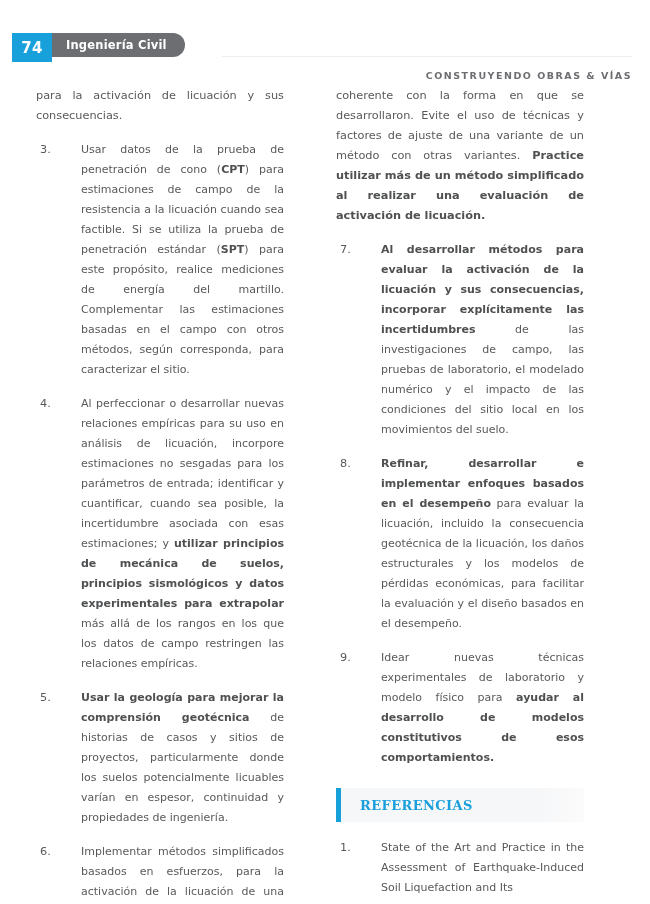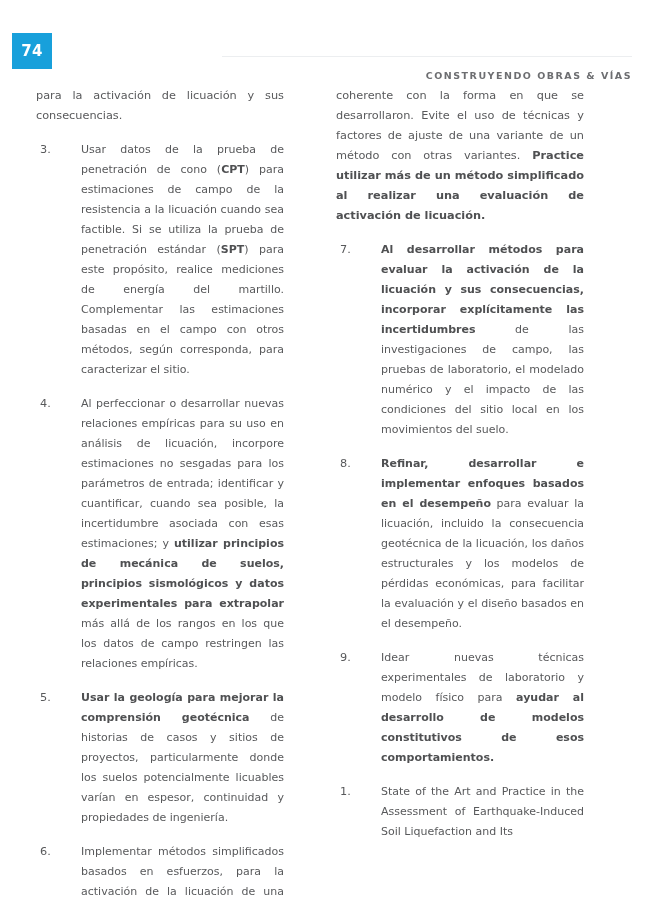--- a/index.html
+++ b/index.html
@@ -22,21 +22,21 @@
     top: 0;
     left: 0;
     width: 650px;
     height: 70px;
   }
   .page-number-box {
     position: absolute;
     left: 12px;
     top: 33px;
     width: 40px;
-    height: 36px;
+    height: 29px;
     background: #18a0db;
     color: #ffffff;
     font-size: 15px;
     font-weight: bold;
     display: flex;
     align-items: center;
     justify-content: center;
     letter-spacing: 0.3px;
   }
   .section-tag {
@@ -145,20 +145,21 @@
     font-weight: bold;
     font-size: 13px;
     letter-spacing: 0.4px;
   }
 </style>
 </head>
 <body>
 
 <div class="page-header">
   <div class="page-number-box">74</div>
+  <div class="section-tag">Ingeniería Civil</div>
   <div class="running-title">CONSTRUYENDO OBRAS &amp; VÍAS</div>
   <div class="header-rule"></div>
 </div>
 
 <div class="columns">
 
   <div class="col col-left">
 
     <p class="para"><span>para la activación de licuación y sus consecuencias.</span></p>
 
@@ -196,20 +197,24 @@
     <div class="list-item">
       <span class="marker">8.</span>
       <div class="body"><span class="b">Refinar, desarrollar e implementar enfoques basados en el desempeño</span><span> para evaluar la licuación, incluido la consecuencia geotécnica de la licuación, los daños estructurales y los modelos de pérdidas económicas, para facilitar la evaluación y el diseño basados en el desempeño.</span></div>
     </div>
 
     <div class="list-item">
       <span class="marker">9.</span>
       <div class="body"><span>Idear nuevas técnicas experimentales de laboratorio y modelo físico para </span><span class="b">ayudar al desarrollo de modelos constitutivos de esos comportamientos.</span></div>
     </div>
 
+    <div class="ref-heading">
+      <span class="ref-bar"></span>
+      <span class="ref-title">REFERENCIAS</span>
+    </div>
 
     <div class="list-item">
       <span class="marker">1.</span>
       <div class="body">State of the Art and Practice in the Assessment of Earthquake-Induced Soil Liquefaction and Its</div>
     </div>
 
   </div>
 
 </div>
 

